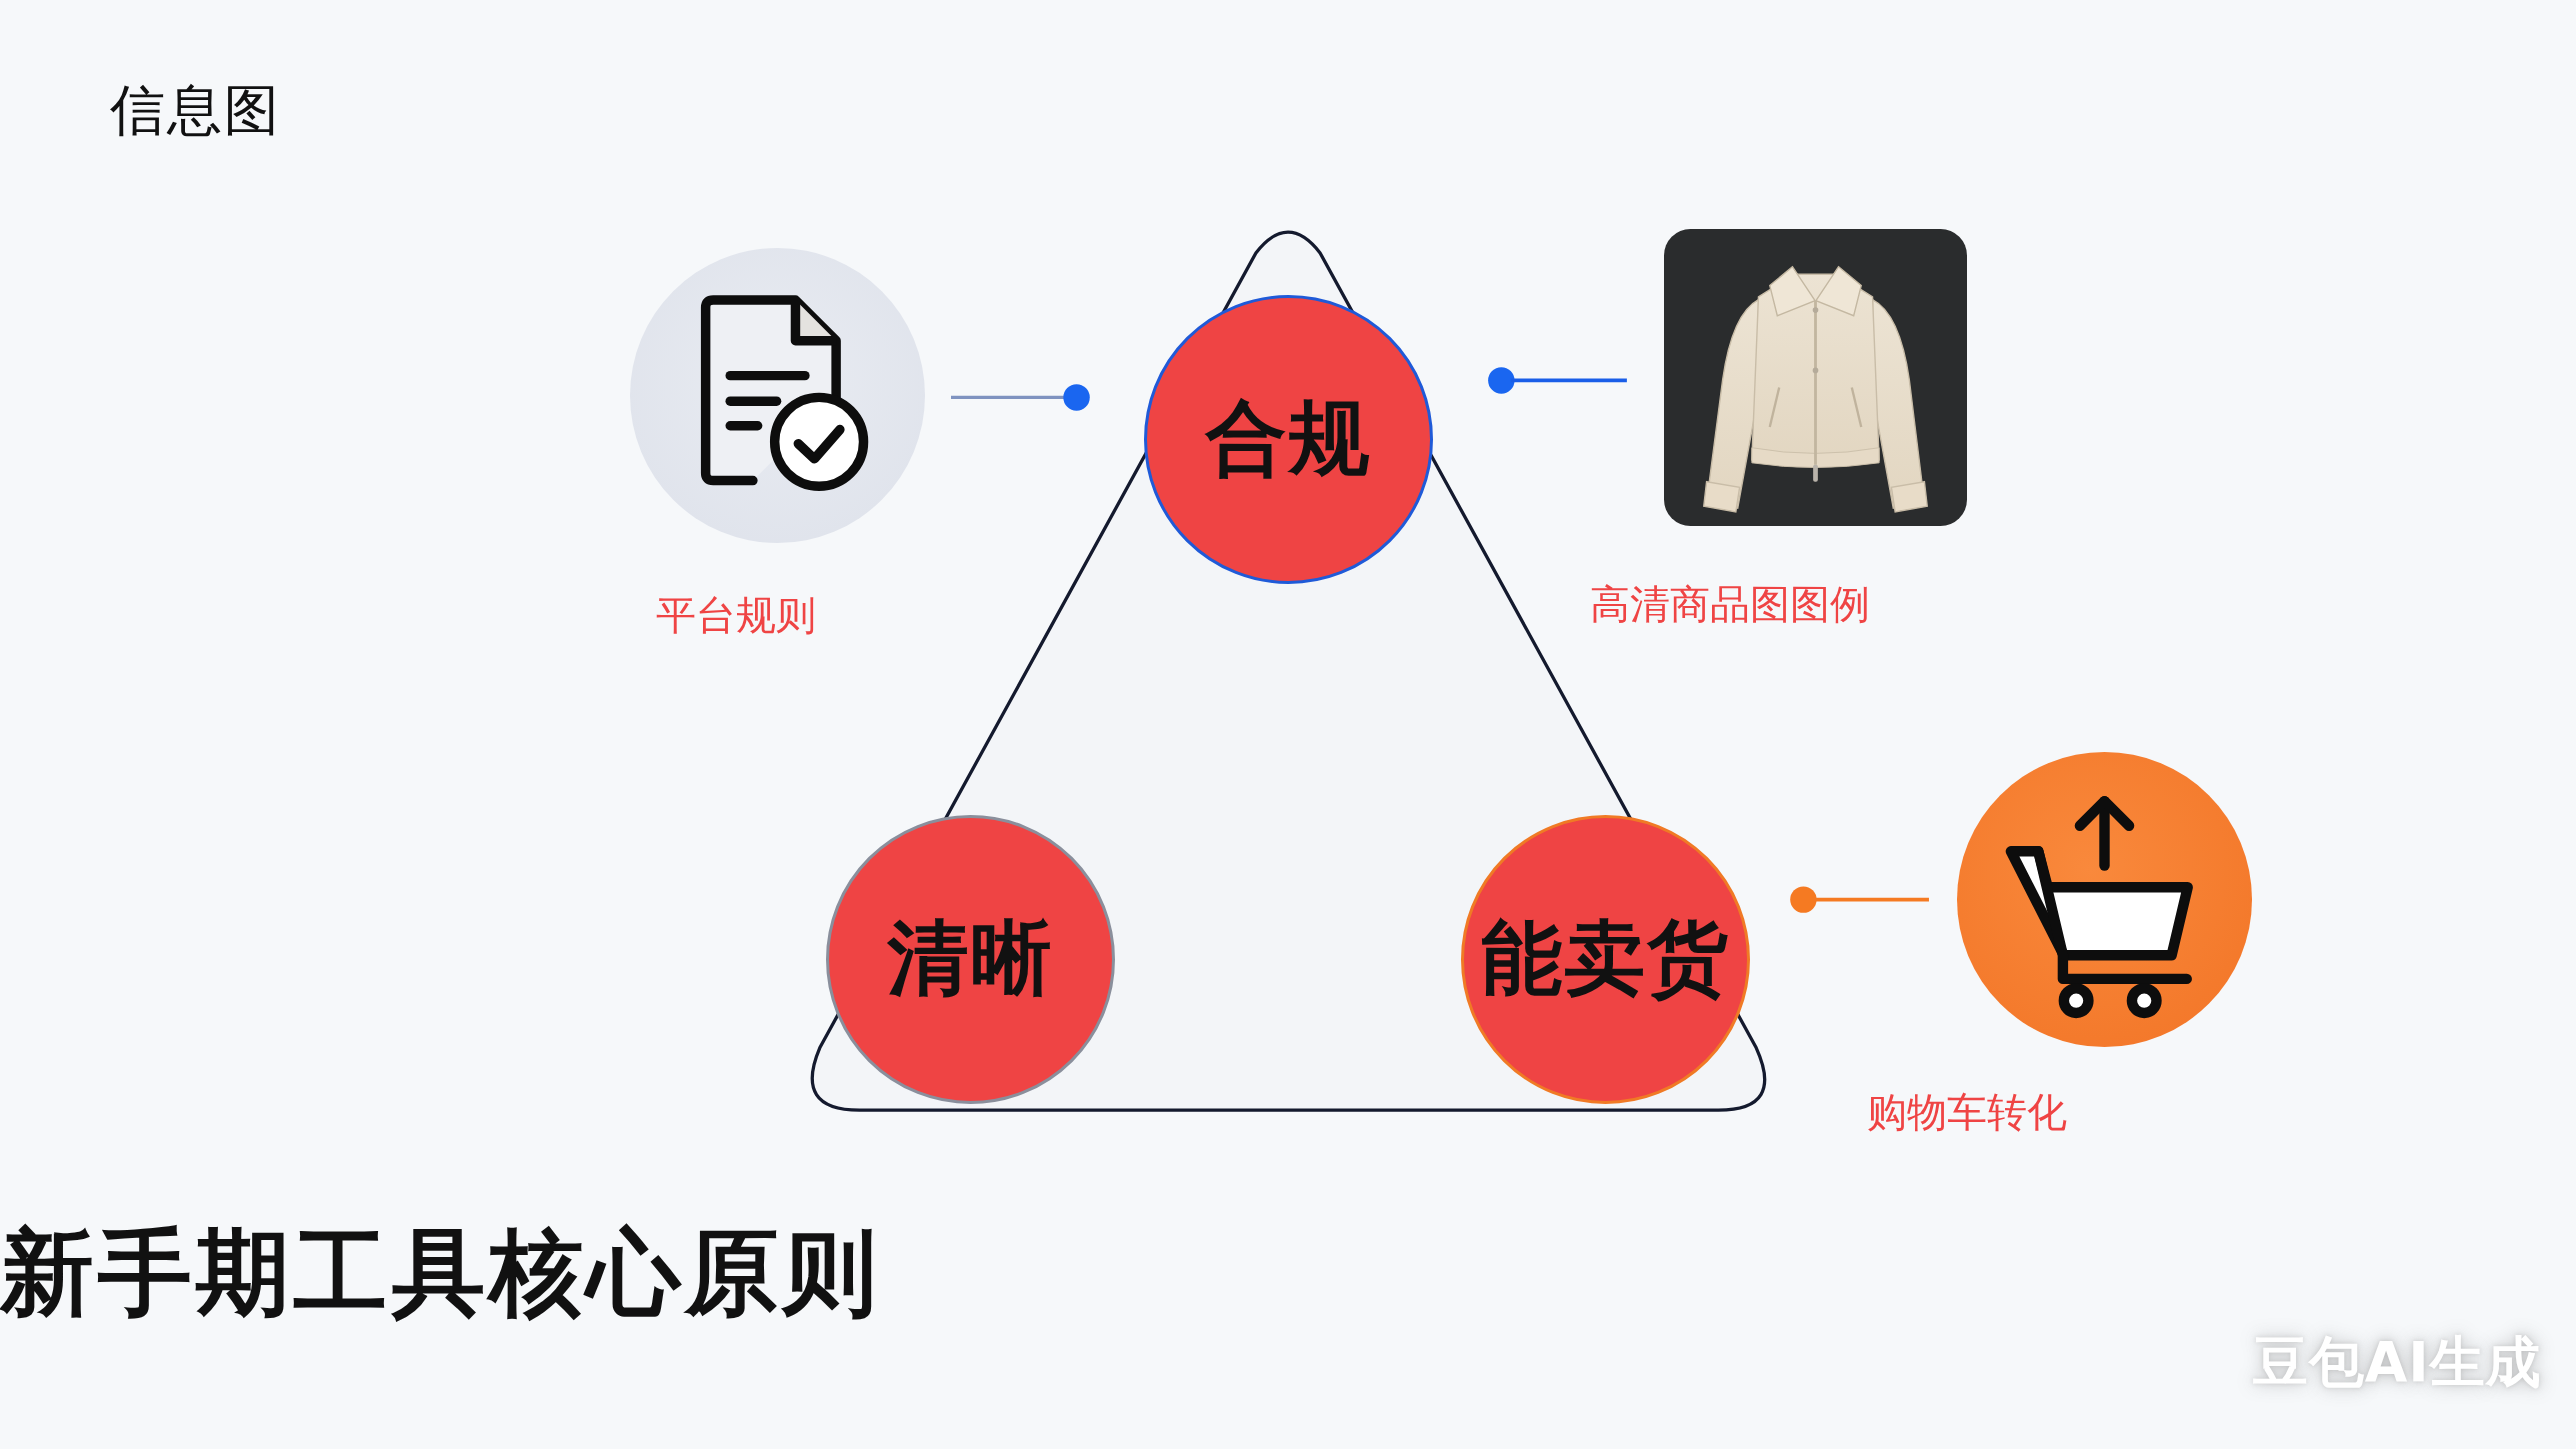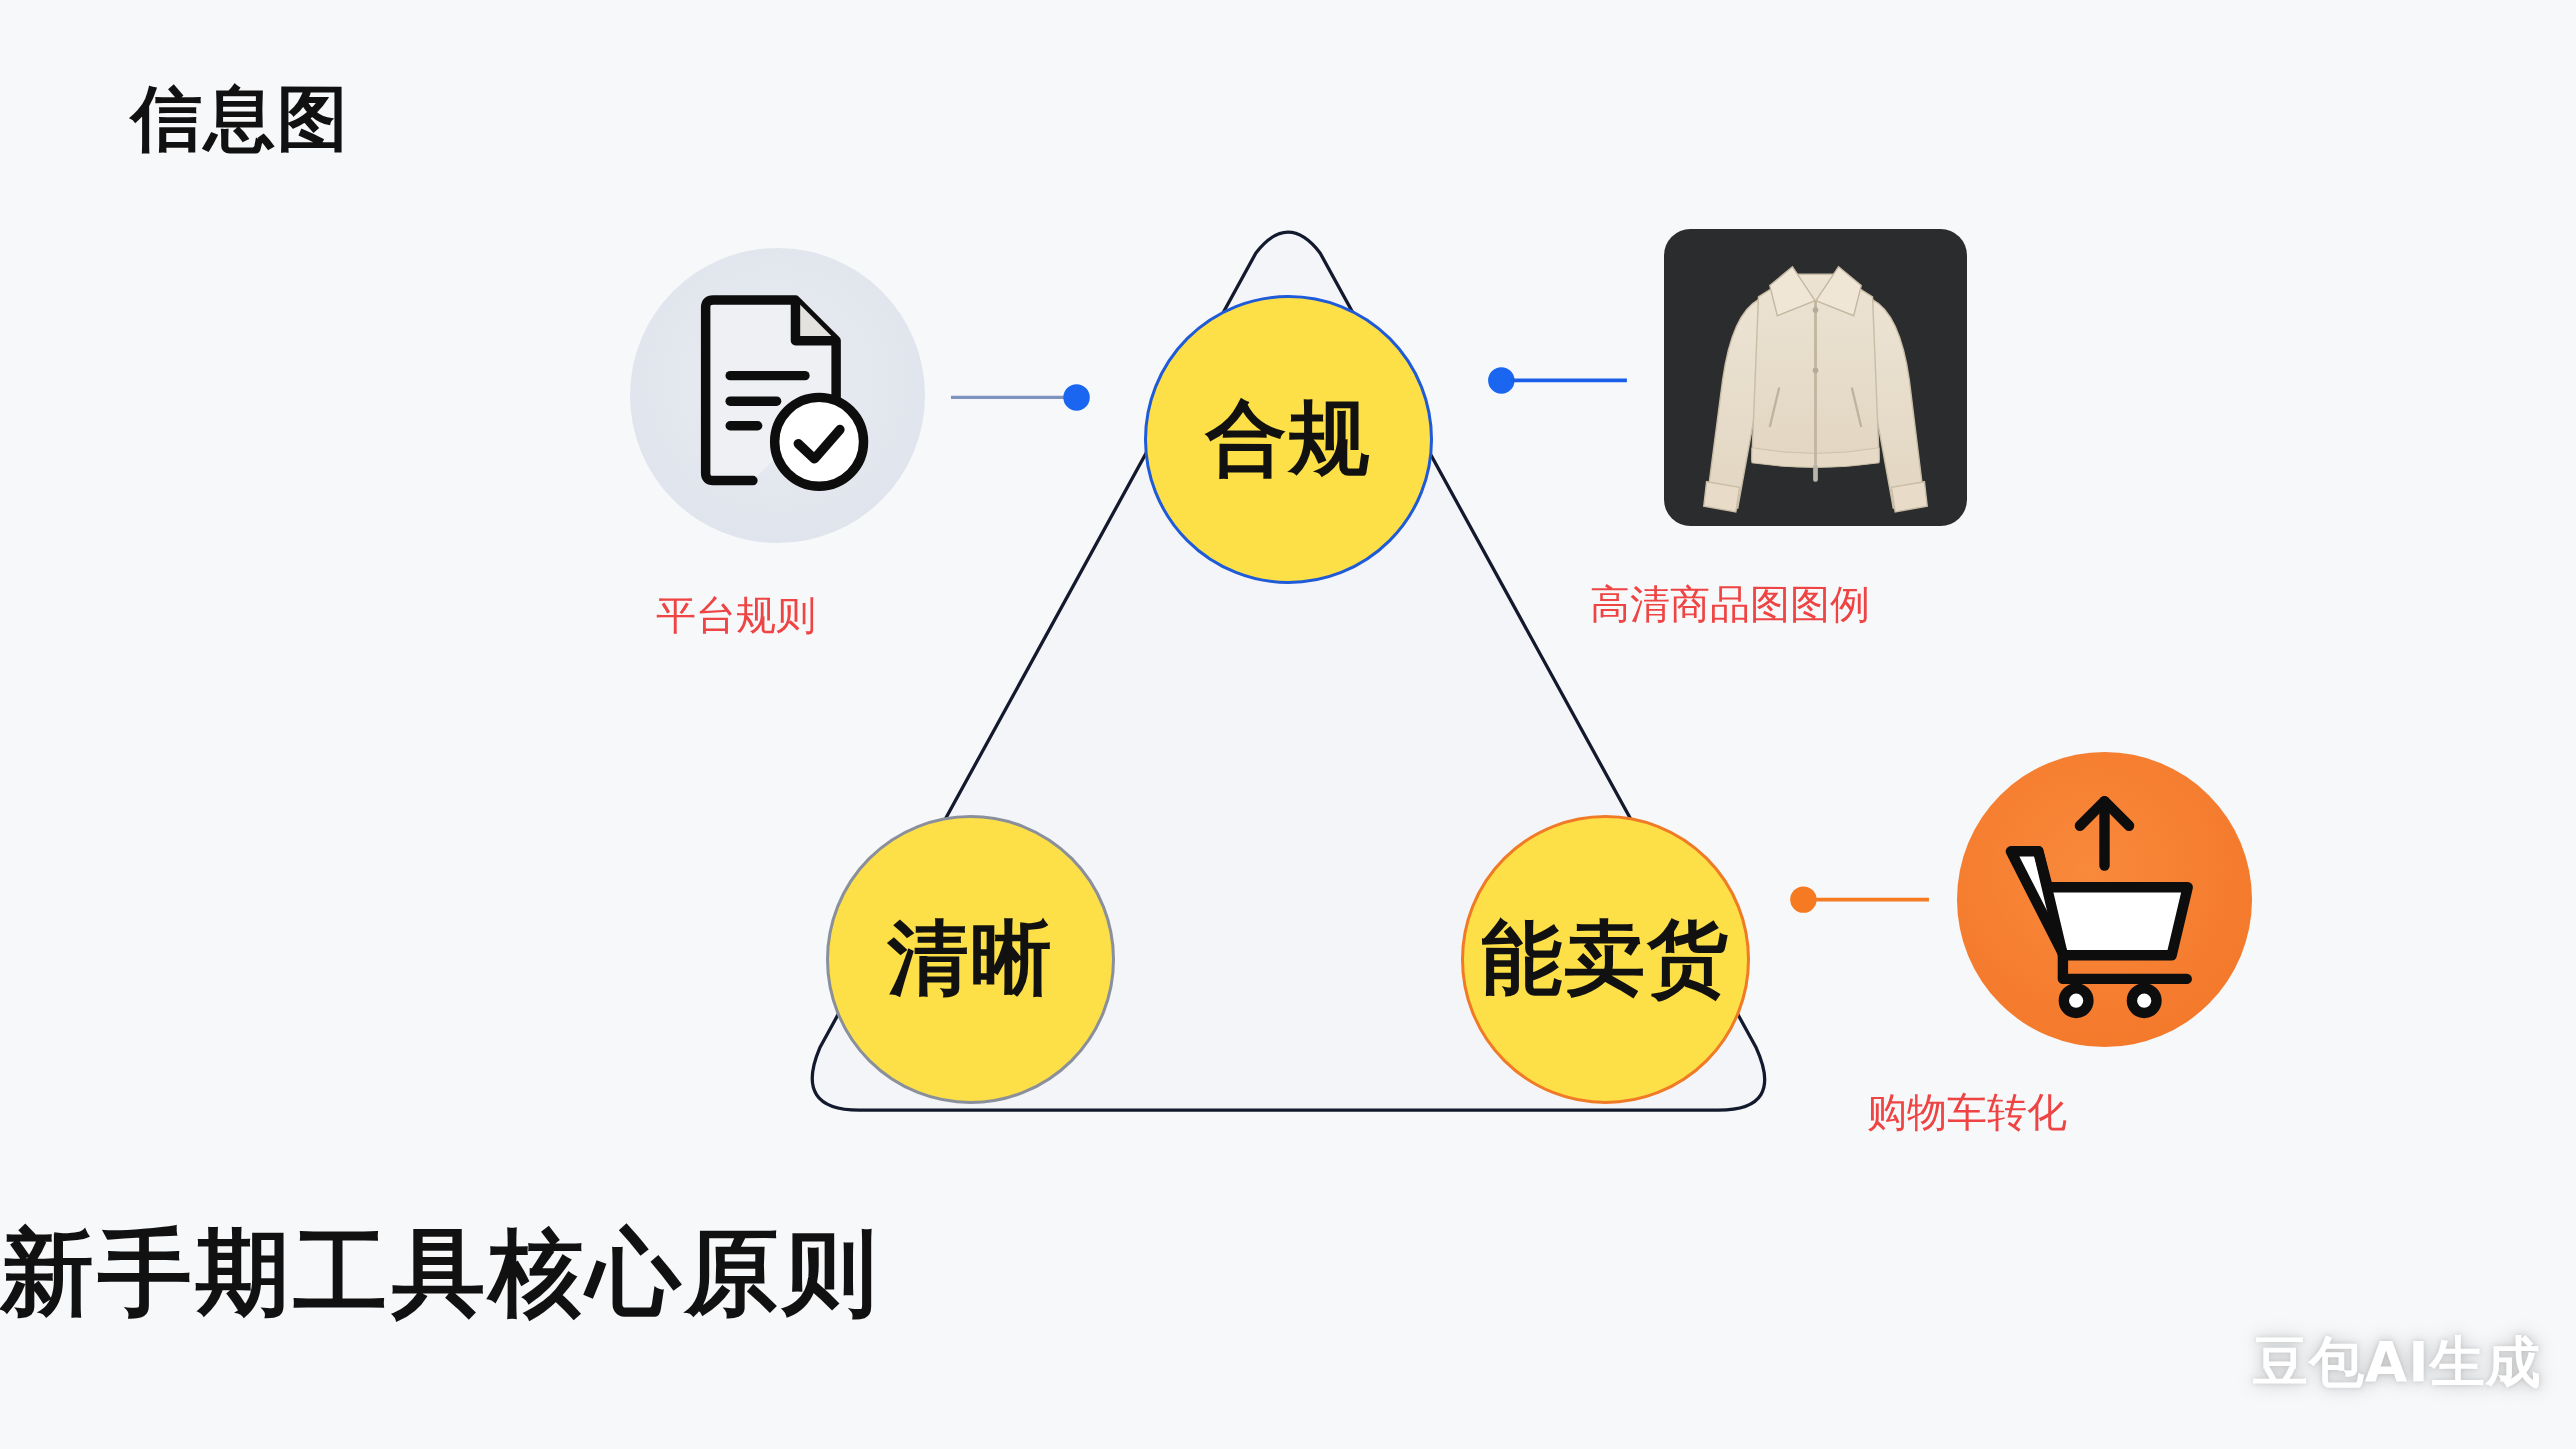--- a/index.html
+++ b/index.html
@@ -3,25 +3,25 @@
 <meta charset="utf-8">
 <style>
   html, body { margin: 0; padding: 0; }
   body {
     width: 2576px; height: 1449px; overflow: hidden; position: relative;
     background: #f6f8fa;
     font-family: "DejaVu Sans", "Liberation Sans", sans-serif;
     color: #111;
   }
   .abs { position: absolute; }
-  .page-title { left: 131px; top: 83px; font-size: 71px; font-weight: bold; letter-spacing: 1.9px; line-height: 1; }
+  .page-title { left: 110px; top: 83px; font-size: 55px; font-weight: normal; letter-spacing: 1.9px; line-height: 1; }
   svg.layer { position: absolute; left: 0; top: 0; }
   .node {
     position: absolute; width: 289px; height: 289px; border-radius: 50%;
-    background: #fde047; box-sizing: border-box;
+    background: #ef4444; box-sizing: border-box;
     display: flex; align-items: center; justify-content: center;
     font-weight: bold; font-size: 81px; letter-spacing: 1.9px;
   }
   .node-top { left: 1144px; top: 295px; border: 3.8px solid #1f5ad8; }
   .node-left { left: 826px; top: 815px; border: 3.8px solid #8a8f9c; }
   .node-right { left: 1461px; top: 815px; border: 3.8px solid #f07a25; }
   .side-label { position: absolute; font-size: 40px; line-height: 1; white-space: nowrap; color: #ef4444; }
   .rules-circle {
     position: absolute; left: 630px; top: 248px; width: 295px; height: 295px; border-radius: 50%;
     background: radial-gradient(circle at 50% 45%, #e9ecf2 0%, #dde1ea 100%);

